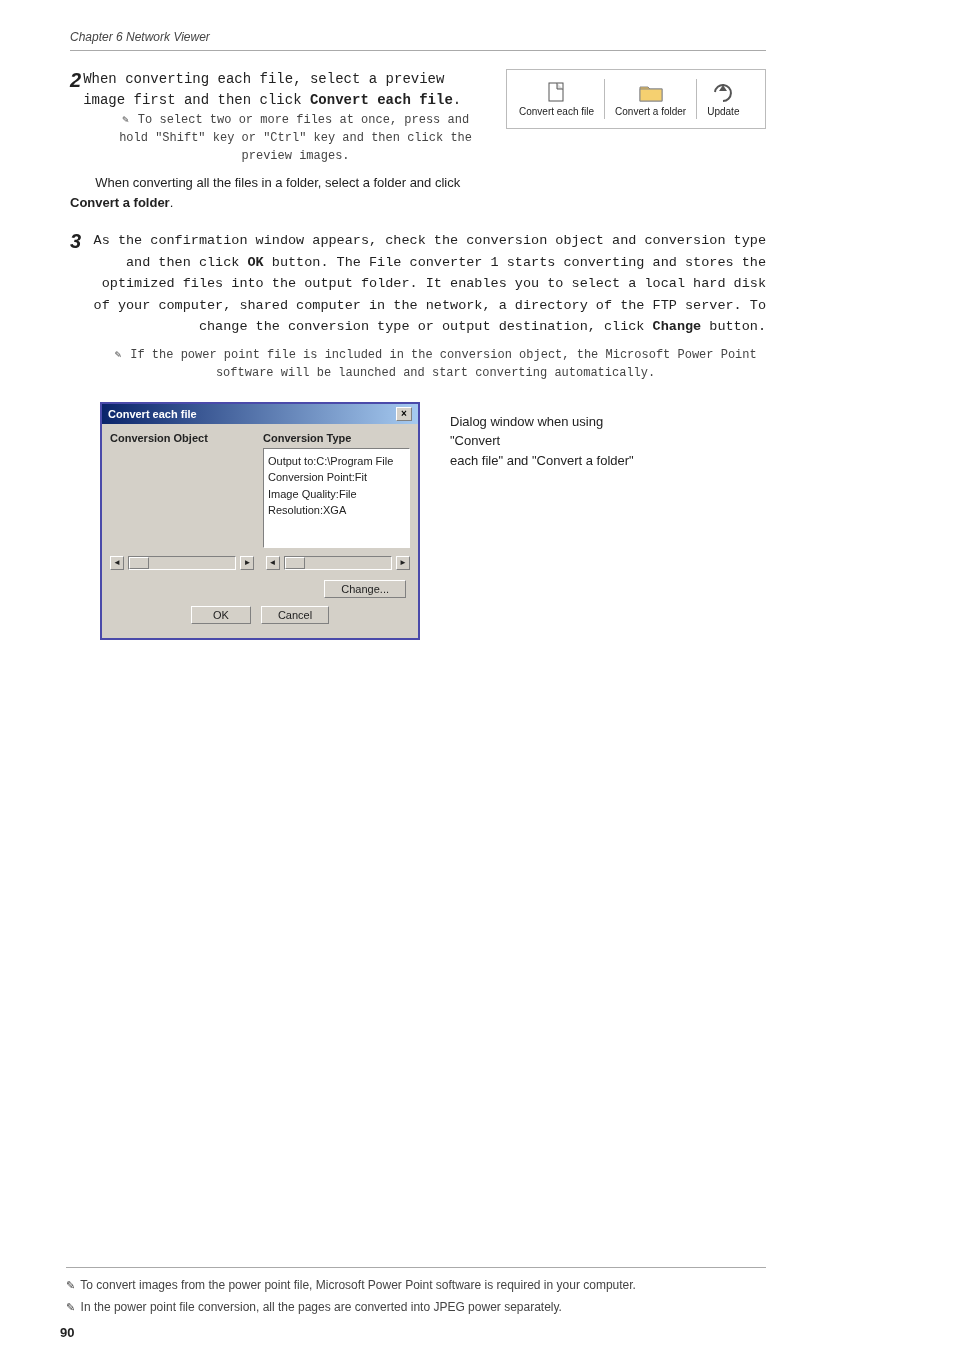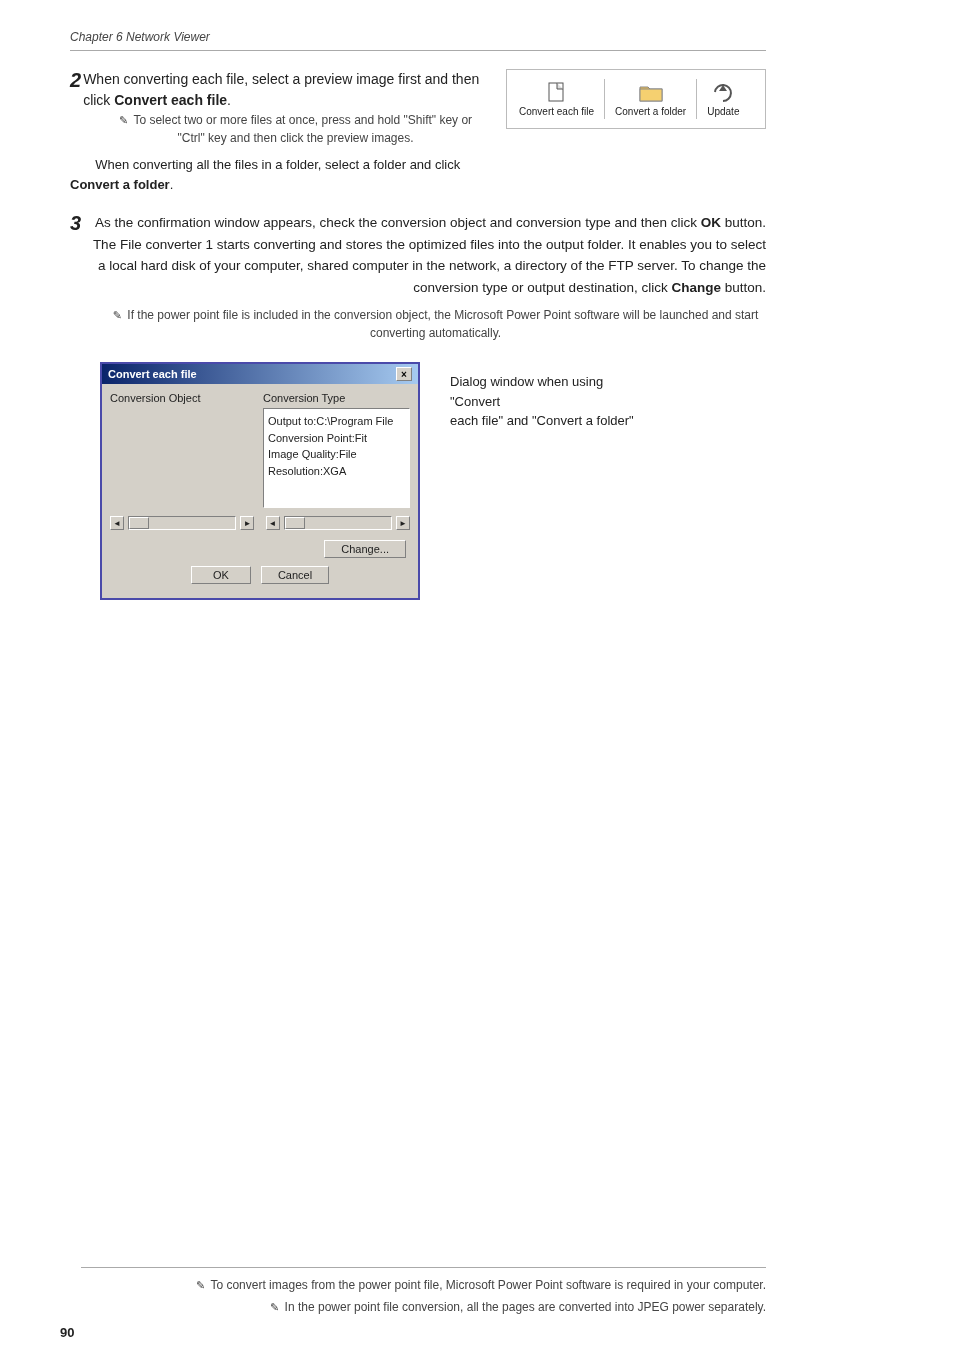--- a/index.html
+++ b/index.html
@@ -174,21 +174,21 @@
       display: flex;
       gap: 6px;
       margin-bottom: 8px;
     }
 
     .win-col {
       flex: 1;
     }
 
     .win-col-header {
-      font-weight: normal;
+      font-weight: bold;
       font-size: 11px;
       margin-bottom: 4px;
     }
 
     .win-listbox {
       background: #fff;
       border: 1px solid #808080;
       border-right-color: #fff;
       border-bottom-color: #fff;
       height: 100px;
@@ -285,25 +285,24 @@
       font-size: 13px;
       line-height: 1.5;
       max-width: 200px;
       padding-top: 10px;
     }
 
     
     .footer-area {
       position: absolute;
       bottom: 30px;
-      left: 81px;
+      left: 66px;
       right: 60px;
       border-top: 1px solid #aaa;
       padding-top: 8px;
-      text-align: right;
     }
 
     .footer-note {
       font-size: 12px;
       color: #444;
       line-height: 1.5;
       margin-bottom: 4px;
     }
 
     .page-number {
@@ -314,20 +313,21 @@
       font-weight: bold;
     }
 
     .step-row {
       display: flex;
       align-items: flex-start;
     }
 
     .step-content {
       flex: 1;
+      font-family: Liberation Mono, monospace;
     }
   </style>
 </head>
 <body>
 
 <div class="page">
 
   <div class="chapter-header">
     <span>Chapter 6 Network Viewer</span>
   </div>

